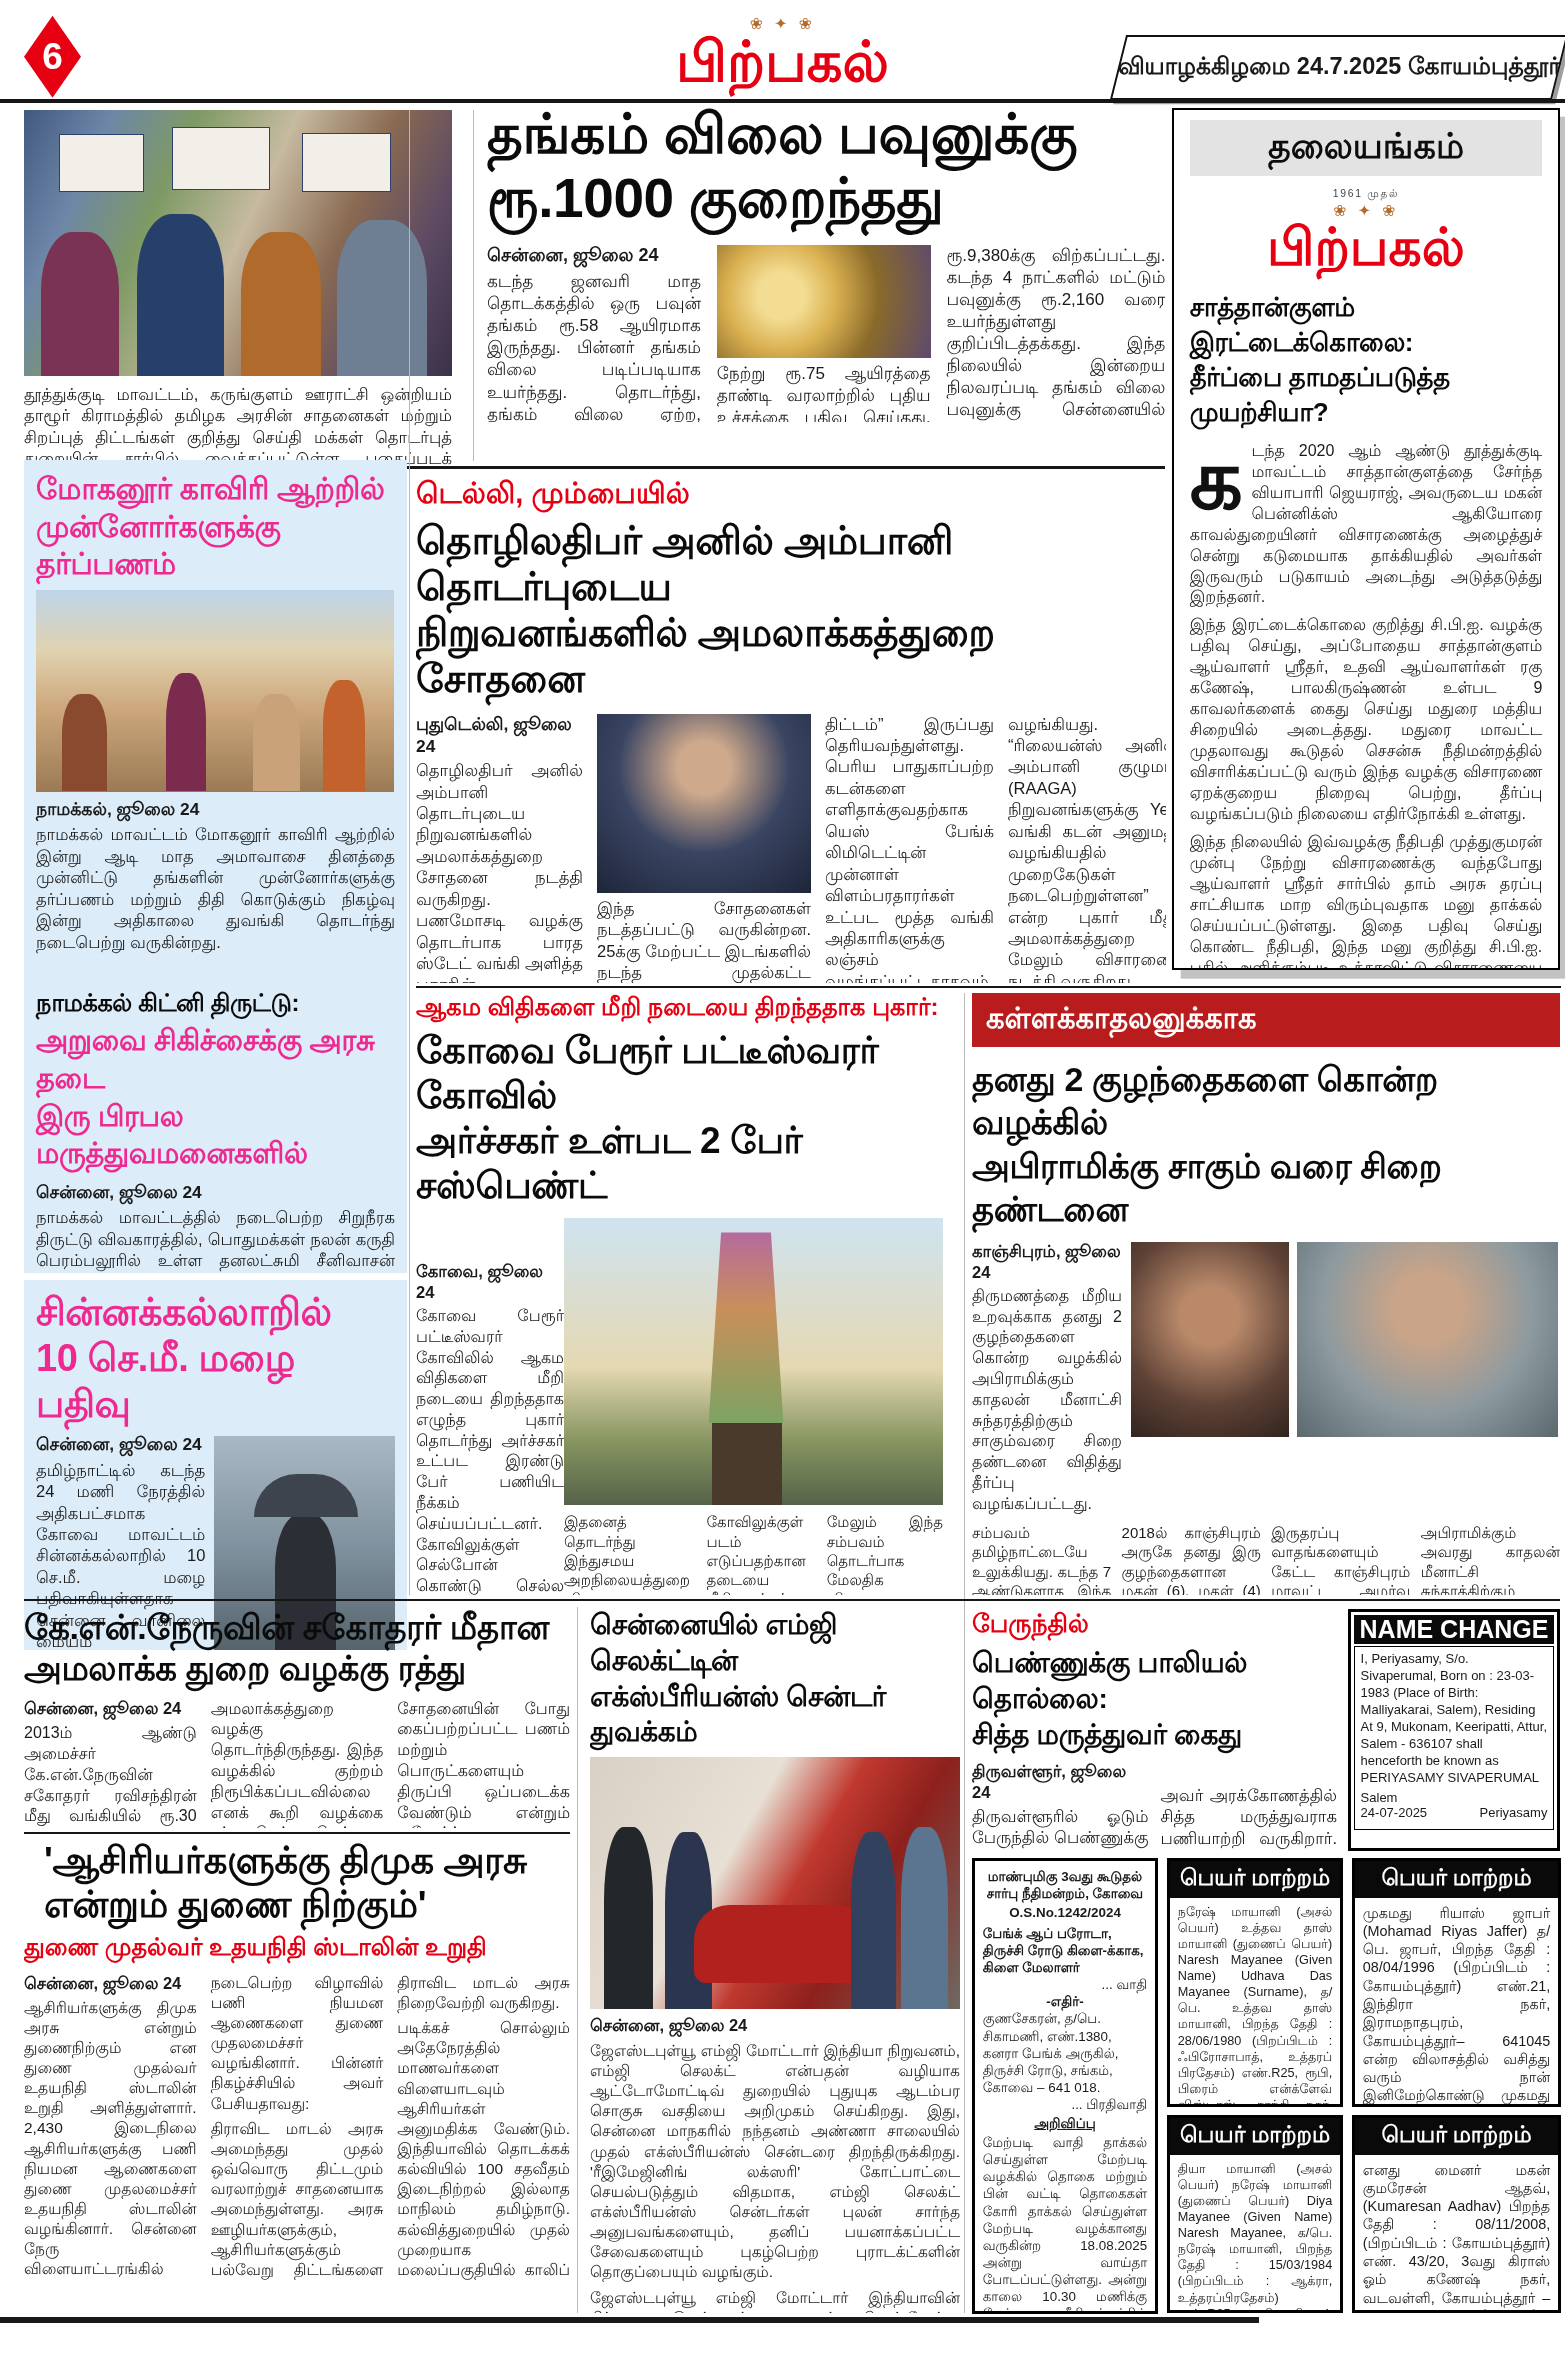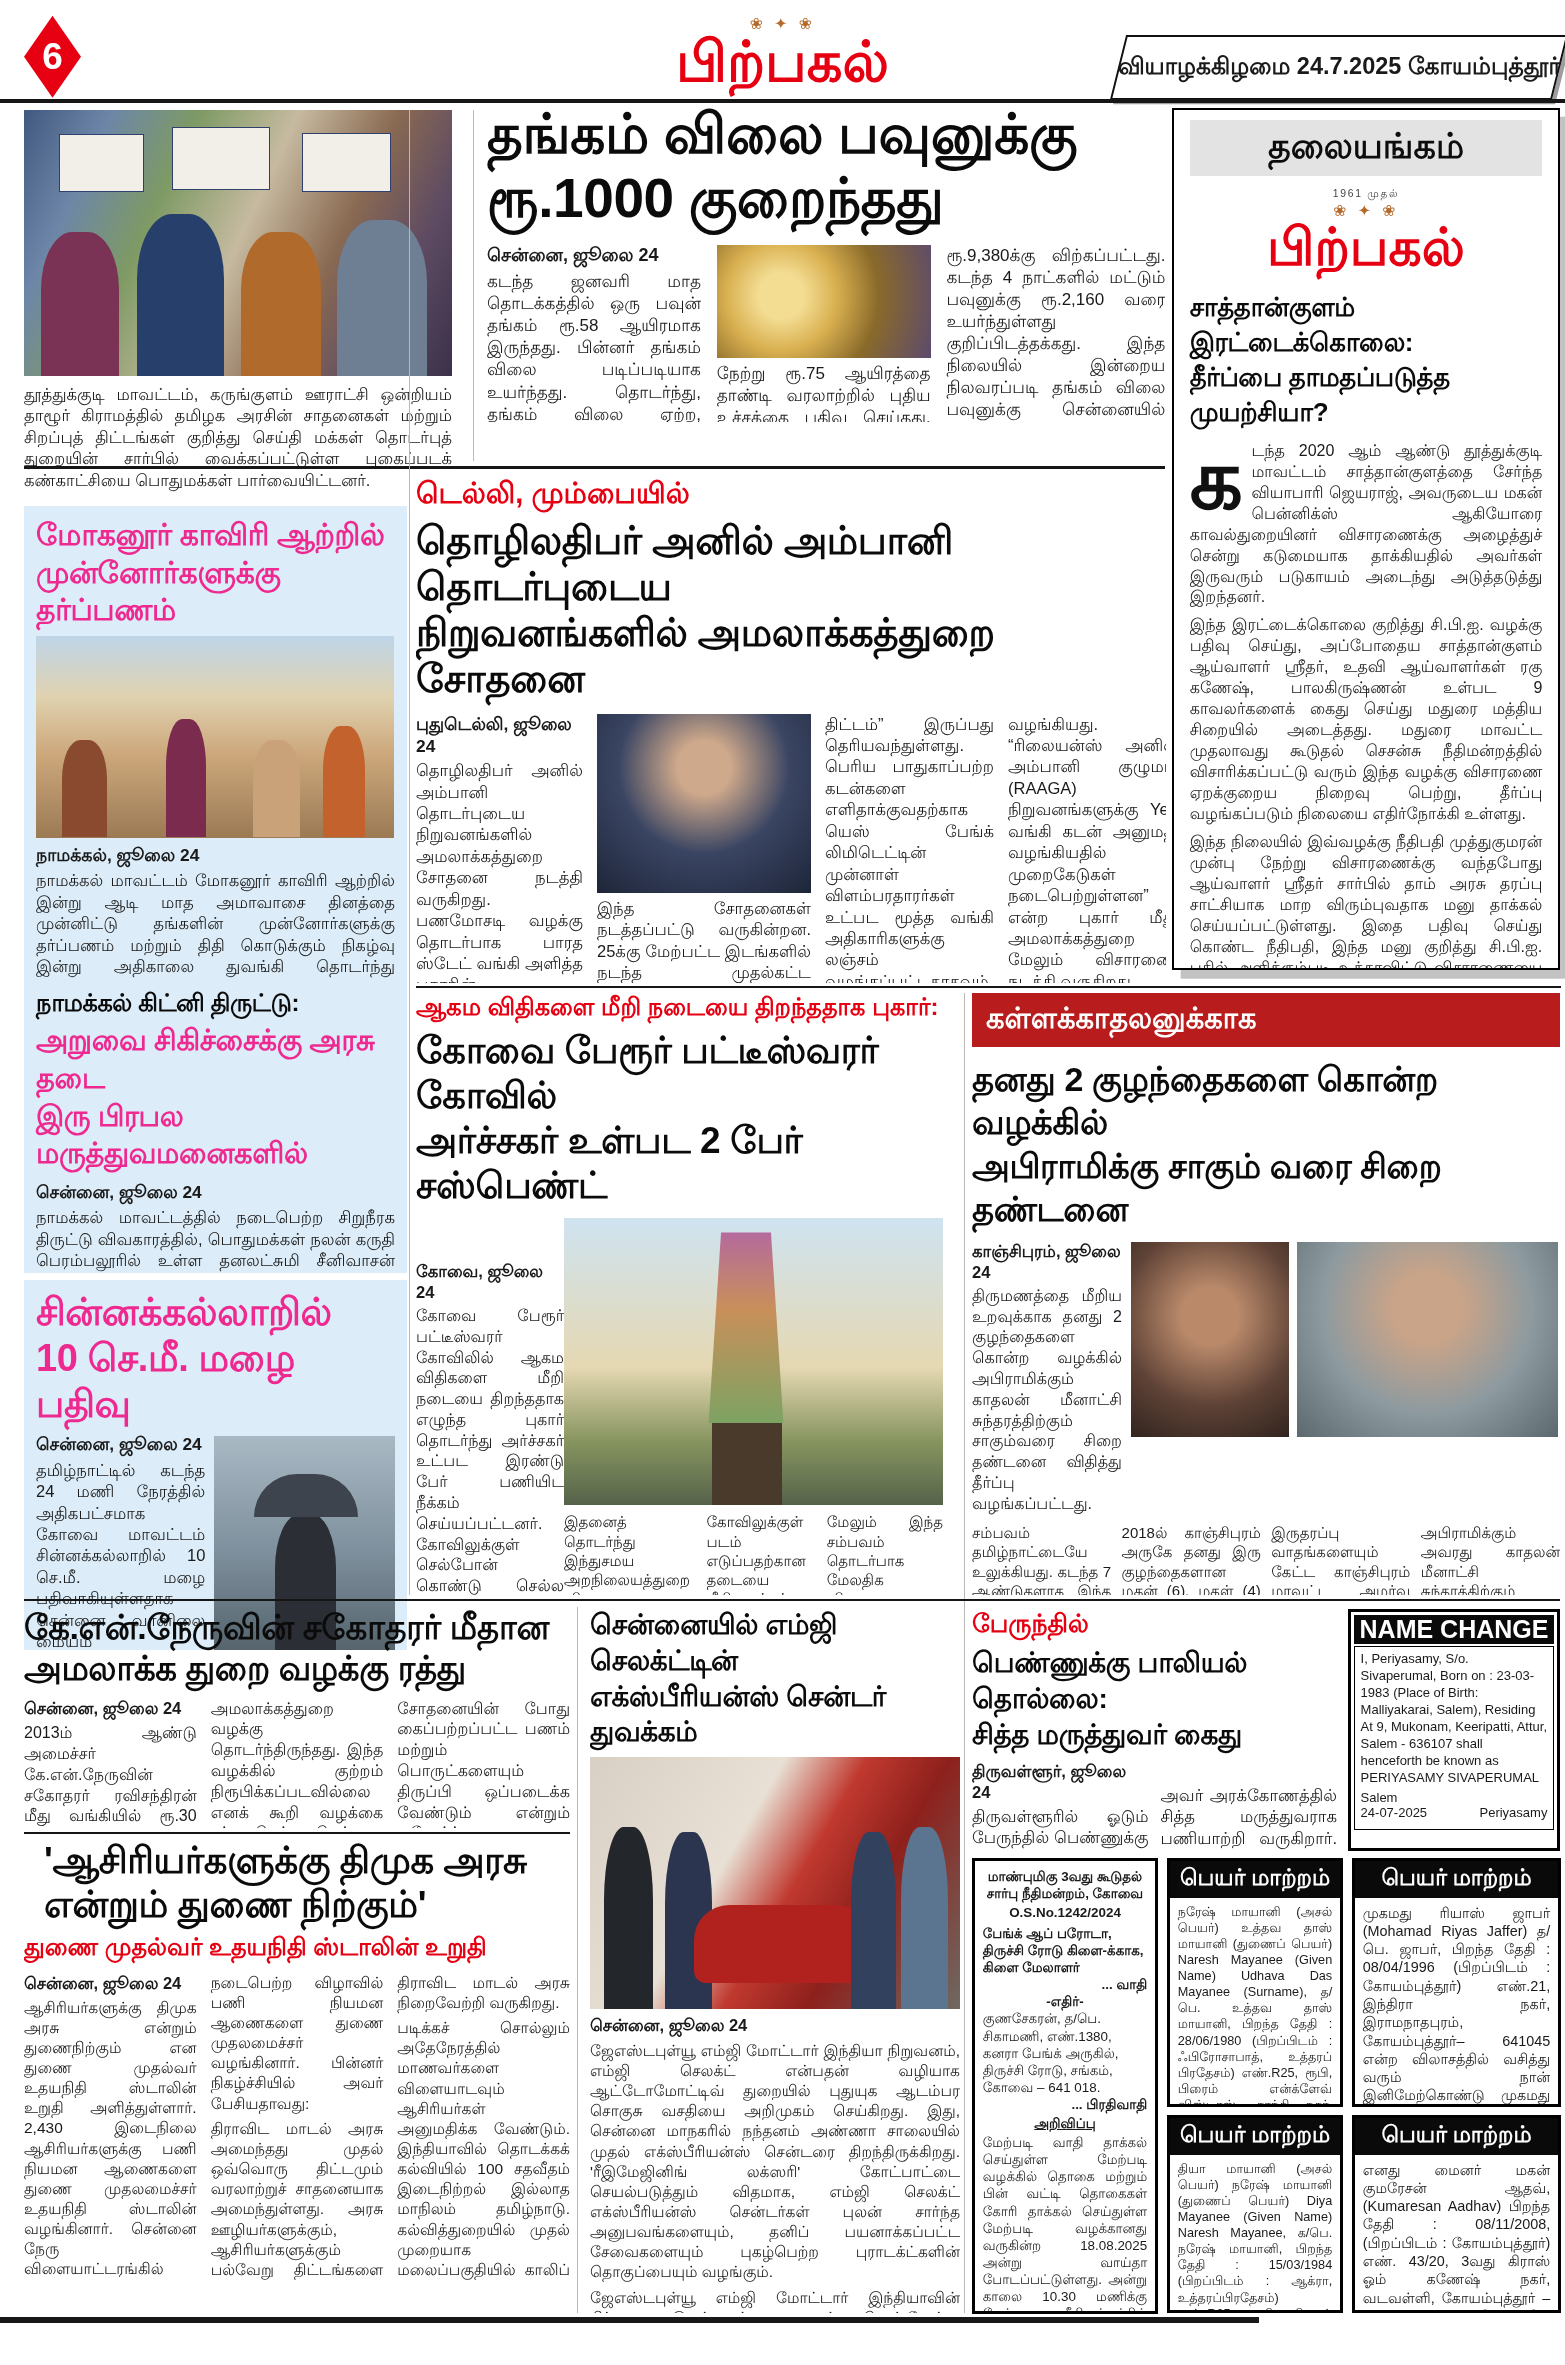--- a/index.html
+++ b/index.html
@@ -25,21 +25,21 @@
   .datebox{border:2.6px solid #111;background:#fff;transform:skewX(-14deg);box-shadow:4.3px 4.3px 0 #9e9e9e;
            display:flex;align-items:center;justify-content:center;}
   .datebox .in{transform:skewX(14deg);font-size:23.5px;font-weight:600;white-space:nowrap;}
   .edit-box{border:2.2px solid #000;background:#fff;box-shadow:8.7px 8.7px 0 #c2c2c2;box-sizing:border-box;
             padding:10.4px 15.7px;overflow:hidden;}
   .banner-grey{background:#e3e3e3;text-align:center;font-weight:800;font-size:35px;padding:5.2px 0;color:#0d0d0d;}
   .purple-banner{background:#b91c1c;color:#fff;font-weight:800;font-size:29px;padding:8.7px 14px;box-sizing:border-box;}
   .adbox{border:3px solid #000;background:#fff;box-sizing:border-box;overflow:hidden;}
   .adbox .bar{font-size:22.6px;padding:4.3px 0;font-family:"Liberation Serif",serif;}
   .adbody{padding:6px 7.8px;font-size:12.7px;line-height:1.27;}
-  .sign{text-align:right;font-weight:700;}
+  .sign{text-align:right;font-weight:400;}
   .board{position:absolute;background:#f2efe8;border:1.7px solid #30406e;}
   .figure{position:absolute;border-radius:40% 40% 0 0;}
 </style>
 </head>
 <body>
 
 <div class="page">
 
   <div class="abs diamond" style="left:24px;top:15.7px;">
     <span>6</span>
@@ -101,21 +101,21 @@
       <span class="dropcap">க</span>
       <span>டந்த 2020 ஆம் ஆண்டு தூத்துக்குடி மாவட்டம் சாத்தான்குளத்தை சேர்ந்த வியாபாரி ஜெயராஜ், அவருடைய மகன் பென்னிக்ஸ் ஆகியோரை காவல்துறையினர் விசாரணைக்கு அழைத்துச் சென்று கடுமையாக தாக்கியதில் அவர்கள் இருவரும் படுகாயம் அடைந்து அடுத்தடுத்து இறந்தனர்.</span>
       <div style="margin-top:7px;">இந்த இரட்டைக்கொலை குறித்து சி.பி.ஐ. வழக்கு பதிவு செய்து, அப்போதைய சாத்தான்குளம் ஆய்வாளர் ஸ்ரீதர், உதவி ஆய்வாளர்கள் ரகு கணேஷ், பாலகிருஷ்ணன் உள்பட 9 காவலர்களைக் கைது செய்து மதுரை மத்திய சிறையில் அடைத்தது. மதுரை மாவட்ட முதலாவது கூடுதல் செசன்சு நீதிமன்றத்தில் விசாரிக்கப்பட்டு வரும் இந்த வழக்கு விசாரணை ஏறக்குறைய நிறைவு பெற்று, தீர்ப்பு வழங்கப்படும் நிலையை எதிர்நோக்கி உள்ளது.</div>
       <div style="margin-top:7px;">இந்த நிலையில் இவ்வழக்கு நீதிபதி முத்துகுமரன் முன்பு நேற்று விசாரணைக்கு வந்தபோது ஆய்வாளர் ஸ்ரீதர் சார்பில் தாம் அரசு தரப்பு சாட்சியாக மாற விரும்புவதாக மனு தாக்கல் செய்யப்பட்டுள்ளது. இதை பதிவு செய்து கொண்ட நீதிபதி, இந்த மனு குறித்து சி.பி.ஐ. பதில் அளிக்கும்படி உத்தரவிட்டு விசாரணையை ஒத்தி வைத்தார்.</div>
       
       
       
     </div>
   </div>
 
-  <div class="abs bluebox" style="left:24px;top:506px;width:383px;height:570px;padding:10.4px 12px;">
+  <div class="abs bluebox" style="left:24px;top:460px;width:383px;height:570px;padding:10.4px 12px;">
     <div class="hl pink" style="font-size:30px;line-height:1.25;">
       <div>மோகனூர் காவிரி ஆற்றில்</div>
       <div>முன்னோர்களுக்கு தர்ப்பணம்</div>
     </div>
     <div class="ph" style="width:358px;height:202px;margin-top:7px;background:linear-gradient(180deg,#bed5e8 0%,#e0d2b0 30%,#cda87c 58%,#9b7a54 100%);">
       <div class="figure" style="left:26px;top:104px;width:45px;height:97px;background:#8a4a2f;"></div>
       <div class="figure" style="left:130px;top:83px;width:40px;height:118px;background:#7a2b4e;"></div>
       <div class="figure" style="left:217px;top:104px;width:47px;height:97px;background:#caa27a;"></div>
       <div class="figure" style="left:287px;top:90px;width:42px;height:111px;background:#c4622e;"></div>
     </div>

